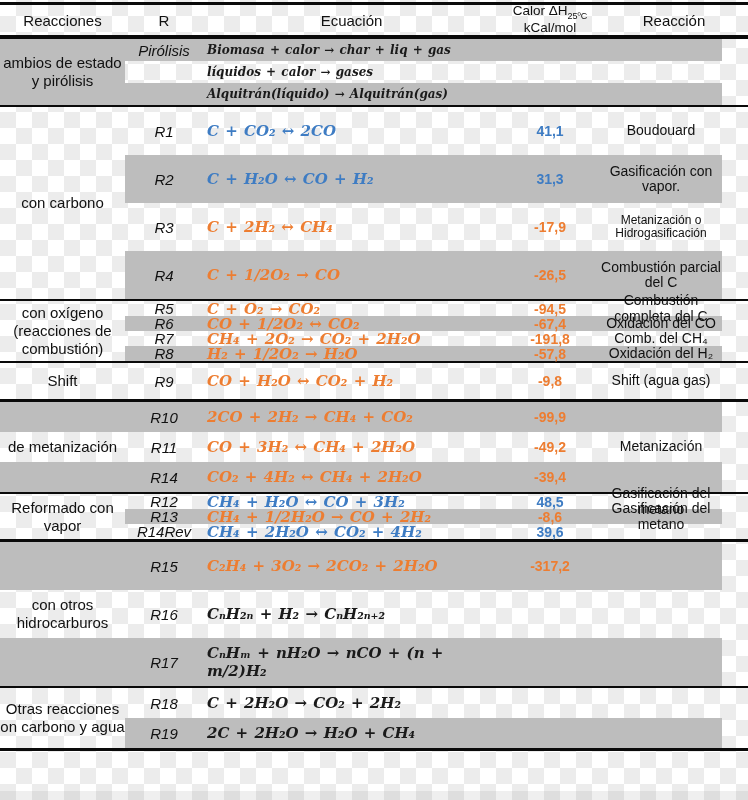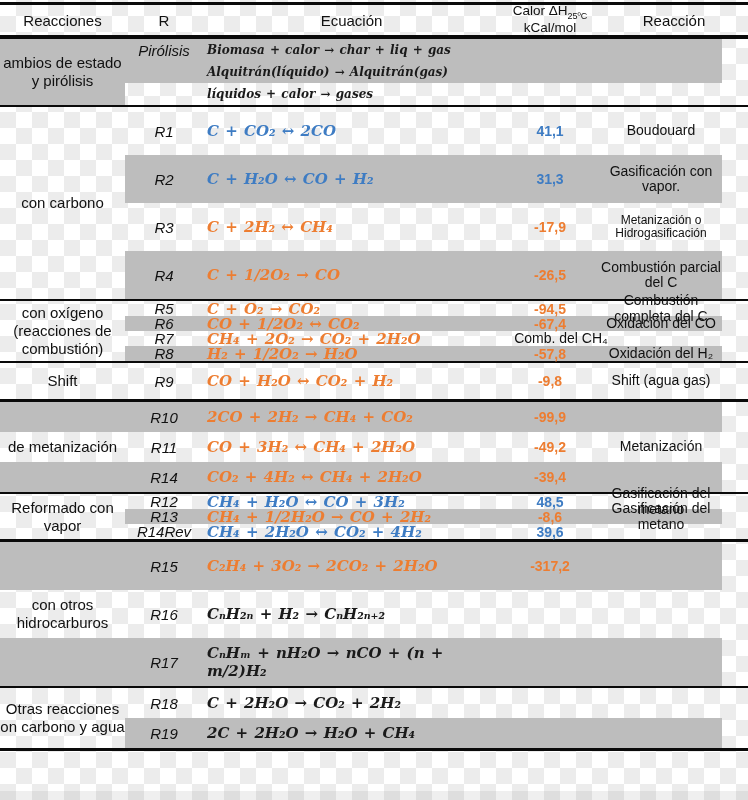--- a/index.html
+++ b/index.html
@@ -80,29 +80,29 @@
     <div class="glabel">
       <div>ambios de estado</div>
       <div>y pirólisis</div>
     </div>
     <div class="row h22 band-full">
       <div class="c-r">Pirólisis</div>
       <div class="c-eq sm black">Biomasa + calor → char + liq + gas</div>
       <div class="c-val"></div>
       <div class="c-reac"></div>
     </div>
+    <div class="row h22 band-punch">
+      <div class="c-r"></div>
+      <div class="c-eq sm black">líquidos + calor → gases</div>
+      <div class="c-val"></div>
+      <div class="c-reac"></div>
+    </div>
     <div class="row h22 band-full">
       <div class="c-r"></div>
       <div class="c-eq sm black">Alquitrán(líquido) → Alquitrán(gas)</div>
-      <div class="c-val"></div>
-      <div class="c-reac"></div>
-    </div>
-    <div class="row h22 band-punch">
-      <div class="c-r"></div>
-      <div class="c-eq sm black">líquidos + calor → gases</div>
       <div class="c-val"></div>
       <div class="c-reac"></div>
     </div>
   </div>
 
   <div class="group">
     <div class="glabel">
       <div>con carbono</div>
     </div>
     <div class="row h32">
@@ -145,20 +145,21 @@
     </div>
     <div class="row h33 band-body">
       <div class="c-r">R6</div>
       <div class="c-eq orange">CO + 1/2O₂ ↔ CO₂</div>
       <div class="c-val orange">-67,4</div>
       <div class="c-reac">Oxidación del CO</div>
     </div>
     <div class="row h33">
       <div class="c-r">R7</div>
       <div class="c-eq orange">CH₄ + 2O₂ → CO₂ + 2H₂O</div>
+      <div class="c-val orange">-191,8</div>
       <div class="c-reac">Comb. del CH₄</div>
     </div>
     <div class="row h33 band-body">
       <div class="c-r">R8</div>
       <div class="c-eq orange">H₂ + 1/2O₂ → H₂O</div>
       <div class="c-val orange">-57,8</div>
       <div class="c-reac">Oxidación del H₂</div>
     </div>
   </div>
 

